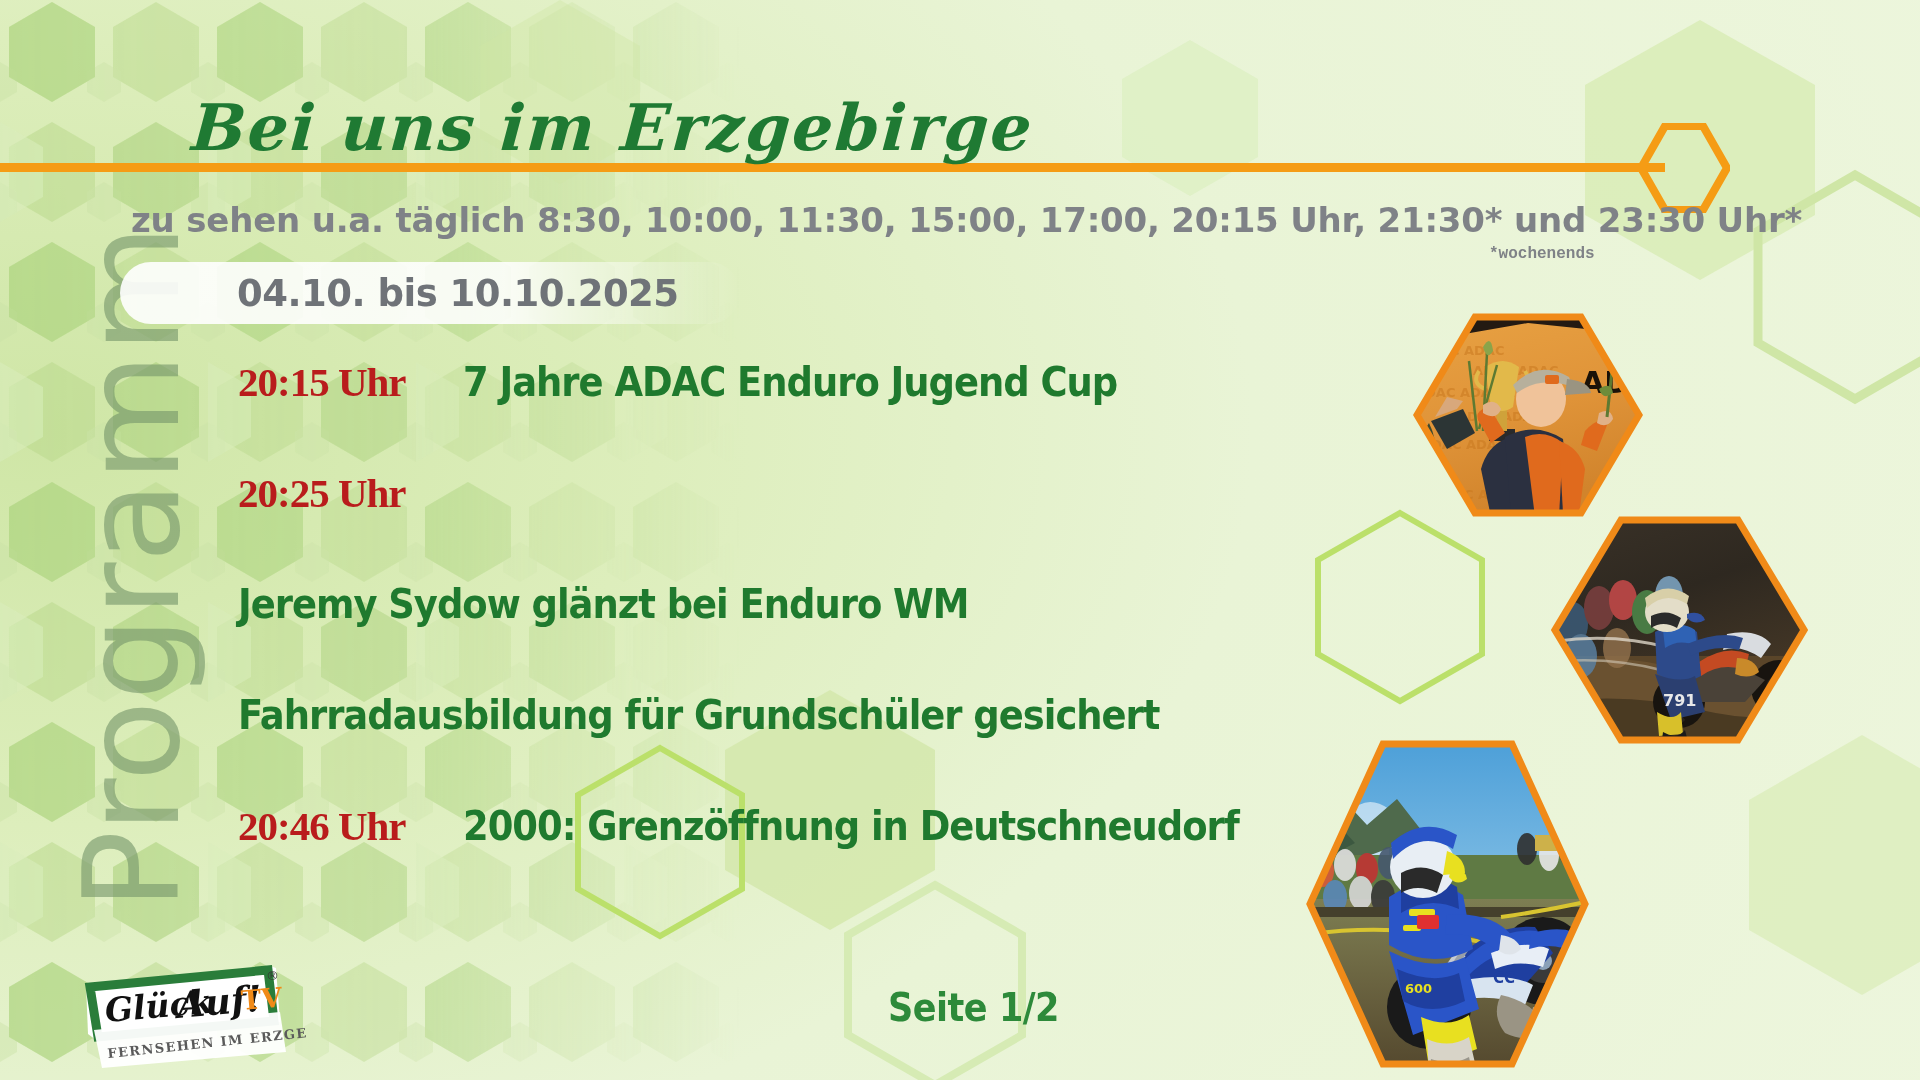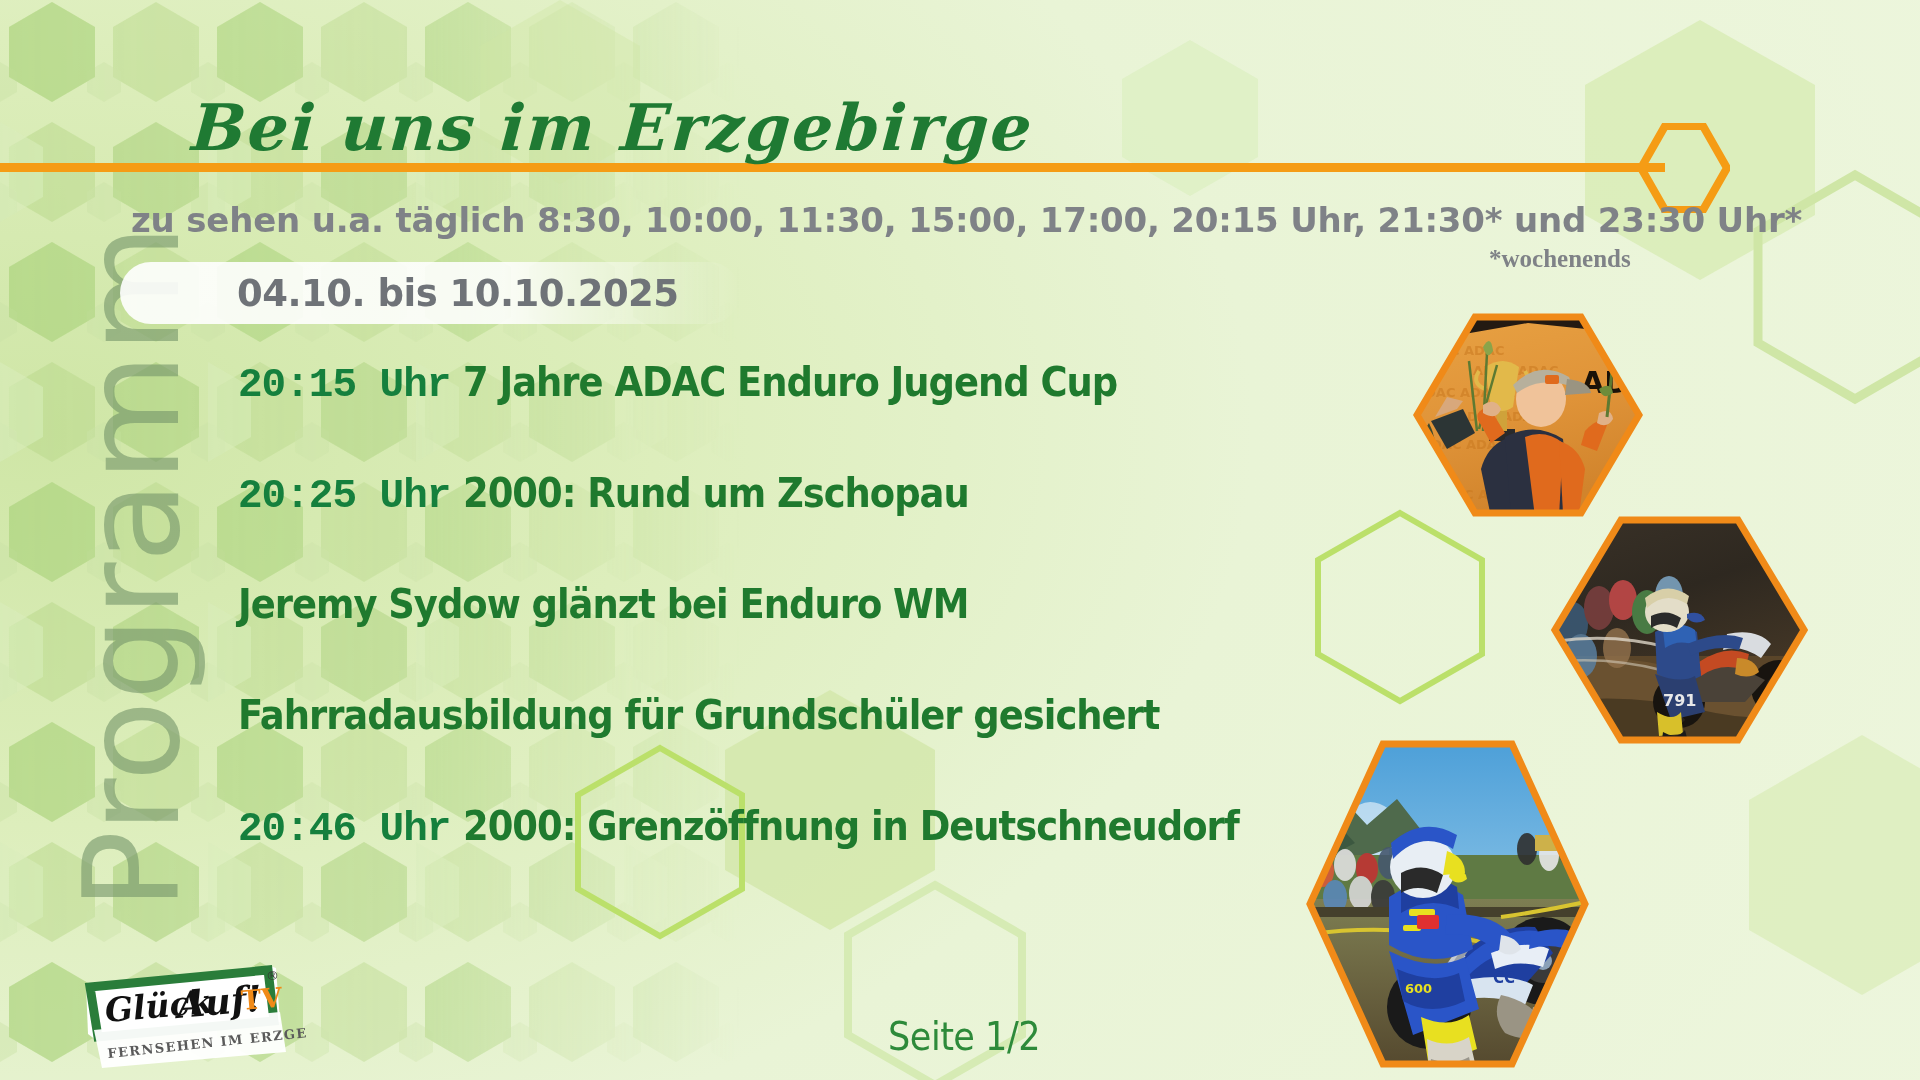--- a/index.html
+++ b/index.html
@@ -69,22 +69,22 @@
     font-family:"DejaVu Sans", sans-serif;
     font-size:34px;
     font-weight:700;
     color:#7f8287;
     white-space:nowrap;
     letter-spacing:-0.2px;
   }
   #airtimes-note {
     position:absolute; z-index:5;
     left:1489px; top:245px;
-    font-family:Liberation Serif, serif;
-    font-size:25px;
+    font-family:Liberation Mono, monospace;
+    font-size:16px;
     font-weight:700;
     color:#7f8287;
     white-space:nowrap;
   }
 
   
   #date-pill {
     position:absolute; z-index:5;
     left:120px; top:262px;
     height:62px; width:620px;
@@ -107,42 +107,41 @@
     position:absolute; z-index:5;
     left:238px; top:358px;
     width:1200px;
   }
   .program-row {
     display:flex; align-items:baseline;
     height:111px;
     white-space:nowrap;
   }
   .program-time {
-    font-family:Liberation Mono, monospace;
+    font-family:Liberation Serif, serif;
     font-size:41px; font-weight:700;
-    color:#15803d;
+    color:#b91c1c;
     width:225px; flex:0 0 225px;
     letter-spacing:-1px;
   }
   .program-title {
     font-family:"DejaVu Sans Condensed","DejaVu Sans", sans-serif;
     font-size:41px; font-weight:700;
     color:#1f7a2e;
     letter-spacing:-1px;
   }
 
   
   #page-indicator {
     position:absolute; z-index:5;
     left:888px; top:985px;
     font-family:"DejaVu Sans Condensed","DejaVu Sans", sans-serif;
-    font-size:39px; font-weight:400;
+    font-size:39px; font-weight:700;
     color:#2d8a3a;
     letter-spacing:-0.5px;
-    margin-top:29px;
   }
 
   
   #logo { position:absolute; z-index:6; left:80px; top:960px; width:226px; height:112px; }
 
   
   .photo-hex { position:absolute; z-index:5; }
   #photo-1 { left:1413px; top:313px; width:230px; height:204px; }
   #photo-2 { left:1551px; top:516px; width:257px; height:228px; }
   #photo-3 { left:1305px; top:739px; width:285px; height:330px; }
@@ -211,21 +210,20 @@
   <span>04.10. bis 10.10.2025</span>
 </div>
 
 <div id="program-list">
   <div class="program-row">
     <div class="program-time">20:15 Uhr</div>
     <div class="program-title">7 Jahre ADAC Enduro Jugend Cup</div>
   </div>
   <div class="program-row">
     <div class="program-time">20:25 Uhr</div>
-    <div class="program-title">2000: Rund um Zschopau</div>
   </div>
   <div class="program-row">
     <div class="program-title">Jeremy Sydow glänzt bei Enduro WM</div>
   </div>
   <div class="program-row">
     <div class="program-title">Fahrradausbildung für Grundschüler gesichert</div>
   </div>
   <div class="program-row">
     <div class="program-time">20:46 Uhr</div>
     <div class="program-title">2000: Grenzöffnung in Deutschneudorf</div>

